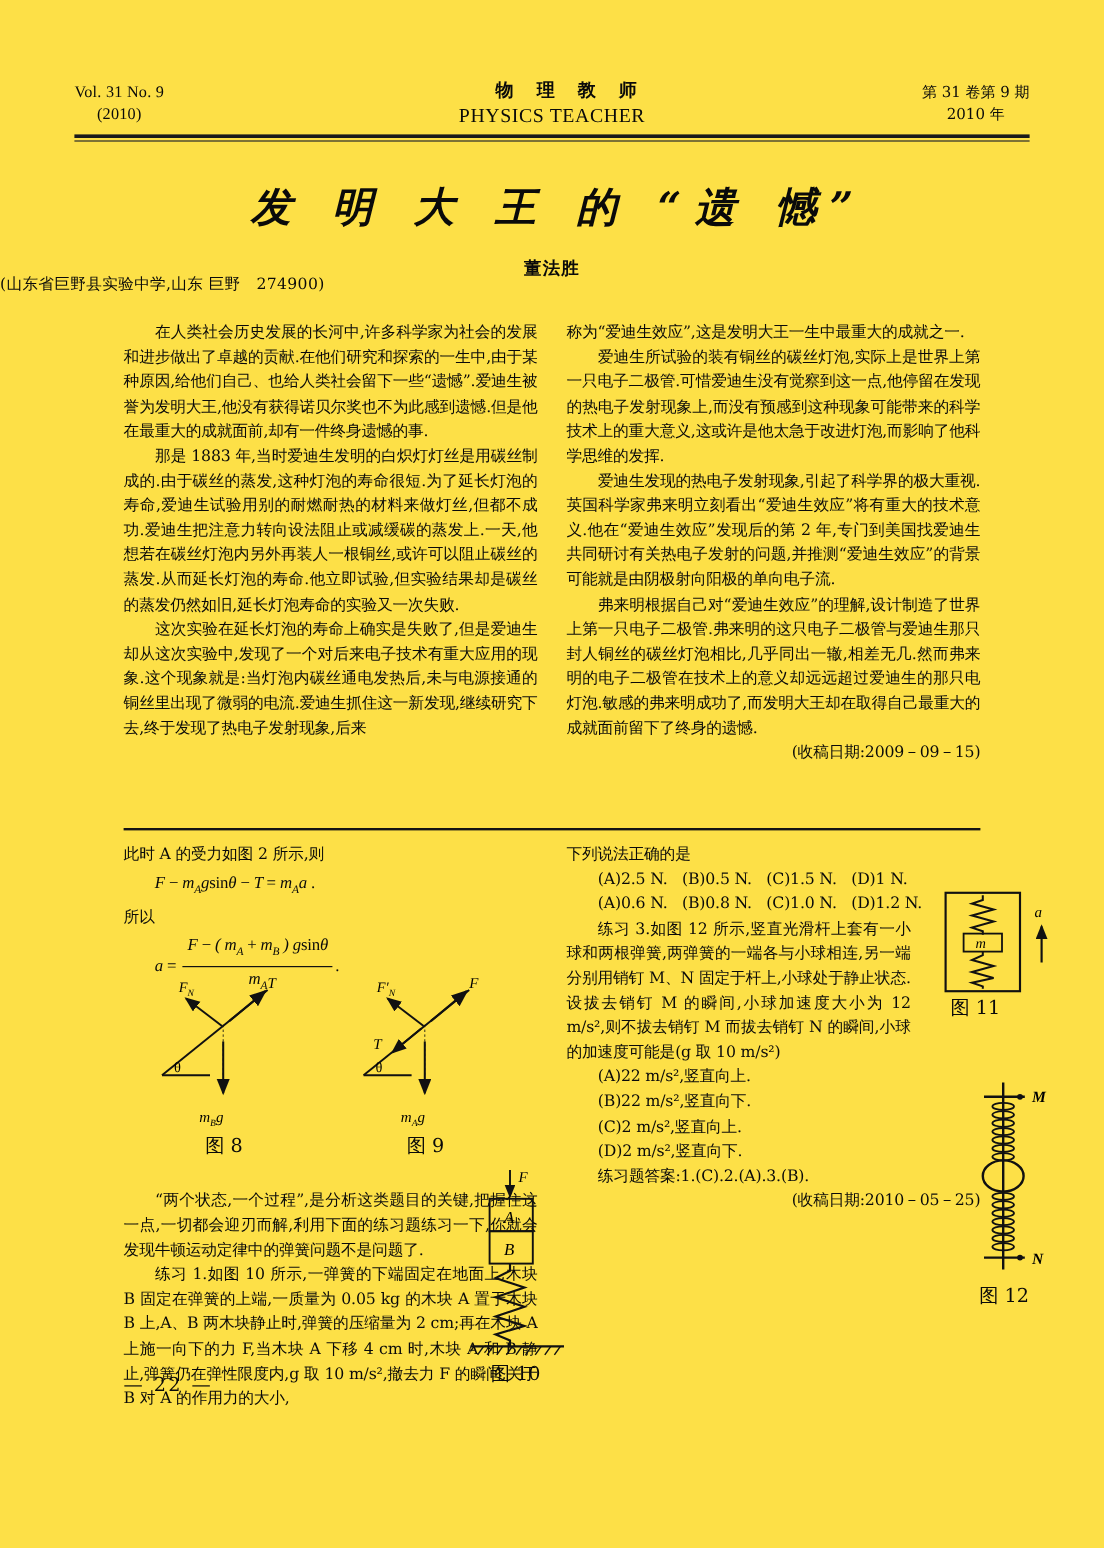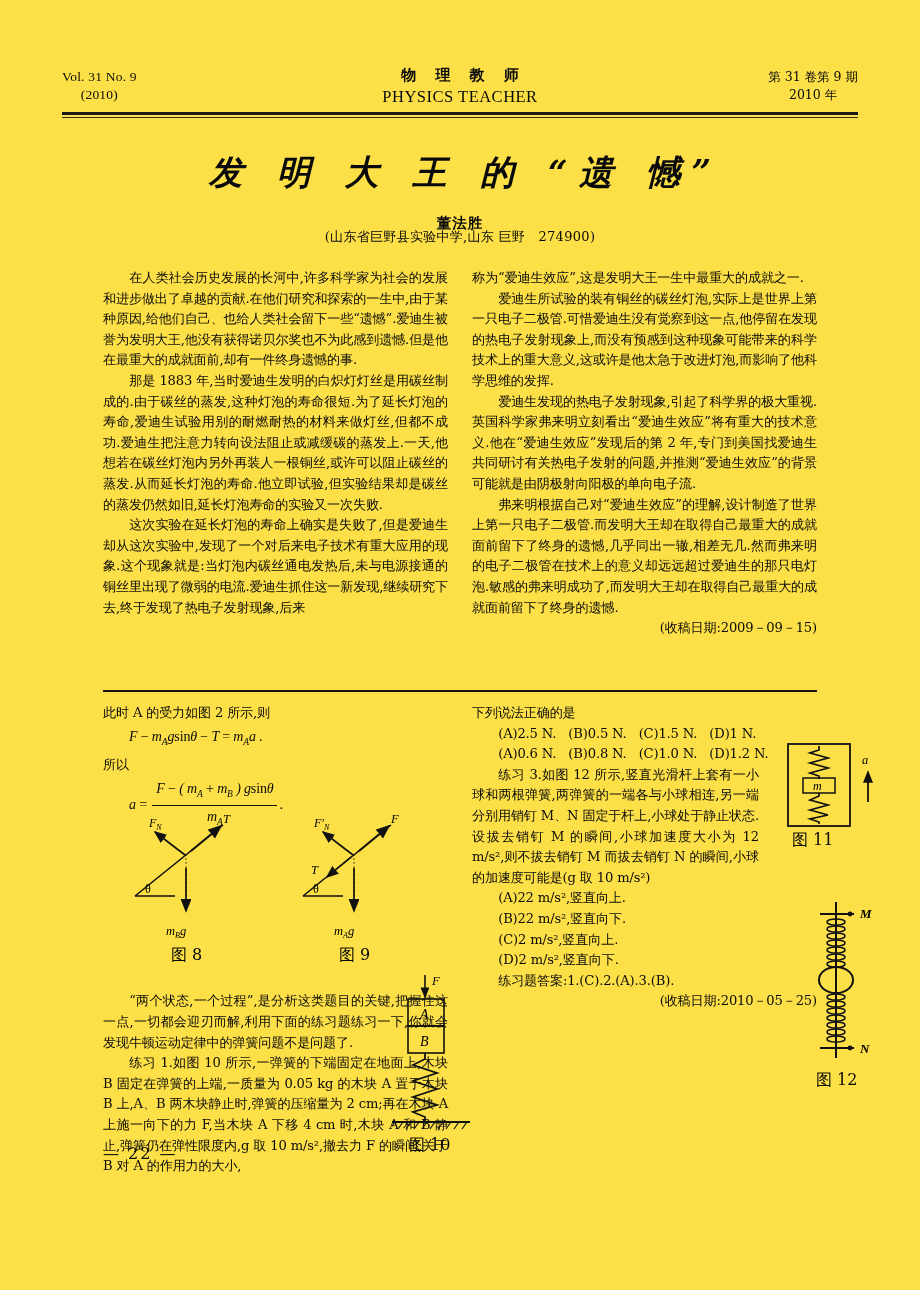--- a/index.html
+++ b/index.html
@@ -38,21 +38,21 @@
     font-size: 13.5px;
     line-height: 1.35;
     font-family: "Liberation Serif", serif;
     letter-spacing: .2px;
   }
   .mh-center {
     position: absolute;
     left: 50%;
     transform: translateX(-50%);
     top: -2px;
-    text-align: center;
+    text-align: right;
   }
   .mh-cn {
     font-size: 15px;
     letter-spacing: 7px;
     font-weight: bold;
     font-family: "DejaVu Serif", serif;
     padding-left: 7px;
   }
   .mh-en {
     font-size: 16.5px;
@@ -107,21 +107,21 @@
     text-align: center;
     font-size: 14.5px;
     font-weight: bold;
     letter-spacing: 1px;
     font-family: "DejaVu Serif", serif;
   }
   .doc-affil {
     position: absolute;
     top: 228px;
     left: 0; right: 0;
-    text-align: center;
+    text-align: left;
     font-size: 13px;
     font-family: "DejaVu Serif", serif;
     letter-spacing: .3px;
   }
 
   
   .col {
     position: absolute;
     width: 345px;
     font-size: 13.1px;
@@ -264,21 +264,21 @@
   <div class="col col-left body-top">
     <p>在人类社会历史发展的长河中,许多科学家为社会的发展和进步做出了卓越的贡献.在他们研究和探索的一生中,由于某种原因,给他们自己、也给人类社会留下一些“遗憾”.爱迪生被誉为发明大王,他没有获得诺贝尔奖也不为此感到遗憾.但是他在最重大的成就面前,却有一件终身遗憾的事.</p>
     <p>那是 1883 年,当时爱迪生发明的白炽灯灯丝是用碳丝制成的.由于碳丝的蒸发,这种灯泡的寿命很短.为了延长灯泡的寿命,爱迪生试验用别的耐燃耐热的材料来做灯丝,但都不成功.爱迪生把注意力转向设法阻止或减缓碳的蒸发上.一天,他想若在碳丝灯泡内另外再装人一根铜丝,或许可以阻止碳丝的蒸发.从而延长灯泡的寿命.他立即试验,但实验结果却是碳丝的蒸发仍然如旧,延长灯泡寿命的实验又一次失败.</p>
     <p>这次实验在延长灯泡的寿命上确实是失败了,但是爱迪生却从这次实验中,发现了一个对后来电子技术有重大应用的现象.这个现象就是:当灯泡内碳丝通电发热后,未与电源接通的铜丝里出现了微弱的电流.爱迪生抓住这一新发现,继续研究下去,终于发现了热电子发射现象,后来</p>
   </div>
 
   <div class="col col-right body-top">
     <p class="noind">称为“爱迪生效应”,这是发明大王一生中最重大的成就之一.</p>
     <p>爱迪生所试验的装有铜丝的碳丝灯泡,实际上是世界上第一只电子二极管.可惜爱迪生没有觉察到这一点,他停留在发现的热电子发射现象上,而没有预感到这种现象可能带来的科学技术上的重大意义,这或许是他太急于改进灯泡,而影响了他科学思维的发挥.</p>
     <p>爱迪生发现的热电子发射现象,引起了科学界的极大重视.英国科学家弗来明立刻看出“爱迪生效应”将有重大的技术意义.他在“爱迪生效应”发现后的第 2 年,专门到美国找爱迪生共同研讨有关热电子发射的问题,并推测“爱迪生效应”的背景可能就是由阴极射向阳极的单向电子流.</p>
-    <p>弗来明根据自己对“爱迪生效应”的理解,设计制造了世界上第一只电子二极管.而发明大王却在取得自己最重大的成就面前留下了终身的遗憾,几乎同出一辙,相差无几.然而弗来明的电子二极管在技术上的意义却远远超过爱迪生的那只电灯泡.敏感的弗来明成功了,而发明大王却在取得自己最重大的成就面前留下了终身的遗憾.</p>
+    <p>弗来明根据自己对“爱迪生效应”的理解,设计制造了世界上第一只电子二极管.弗来明的这只电子二极管与爱迪生那只封人铜丝的碳丝灯泡相比,几乎同出一辙,相差无几.然而弗来明的电子二极管在技术上的意义却远远超过爱迪生的那只电灯泡.敏感的弗来明成功了,而发明大王却在取得自己最重大的成就面前留下了终身的遗憾.</p>
     <p class="right">(收稿日期:2009－09－15)</p>
   </div>
 
   <div class="mid-rule"></div>
 
   <div class="lower-left">
     <p class="noind">此时 A 的受力如图 2 所示,则</p>
 
     <p class="mathline">
       F <span class="up">−</span> m<sub>A</sub>g<span class="up">sin</span>θ <span class="up">−</span> T <span class="up">=</span> m<sub>A</sub>a <span class="up">.</span>

